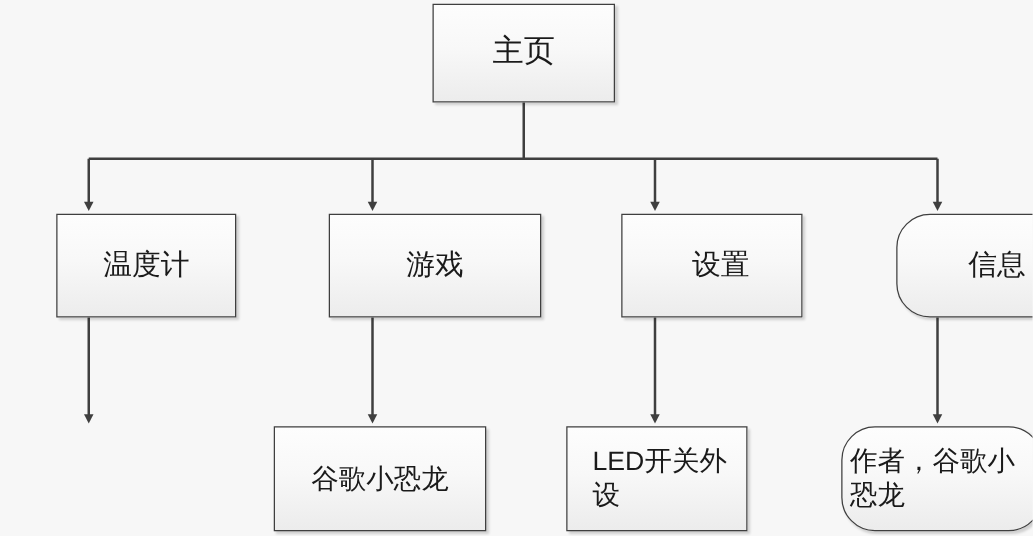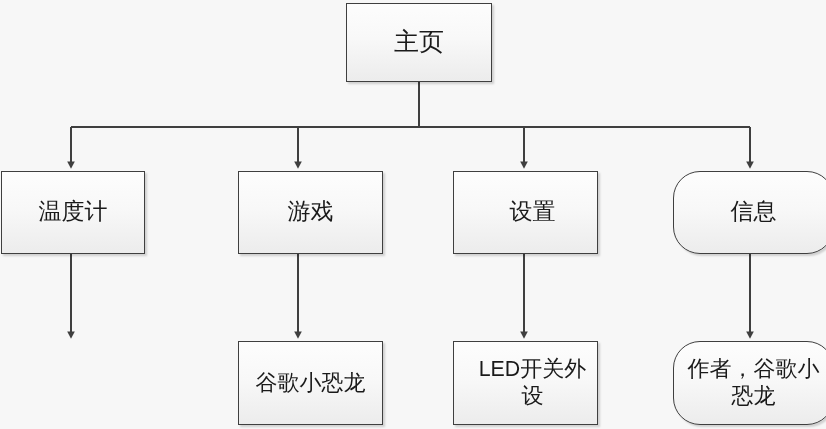--- a/index.html
+++ b/index.html
@@ -29,21 +29,20 @@
   }
   .node {
     position: absolute;
     box-sizing: border-box;
     border: 1px solid #3f3f3f;
     background: linear-gradient(to bottom, #fdfdfd 0%, #f8f8f8 45%, #ececec 100%);
     box-shadow: 2px 2px 2px rgba(0,0,0,0.16);
     display: flex;
     align-items: center;
     justify-content: center;
-    text-align: center;
     color: #1a1a1a;
     z-index: 2;
   }
   .node .label {
     display: block;
     line-height: 1.22;
     padding: 0 6px;
     white-space: pre-line;
   }
   
@@ -52,32 +51,33 @@
     top: 3px;
     width: 146px;
     height: 79px;
   }
   #node-home .label { font-size: 25px; }
 
   
   .row2 {
     top: 171px;
     height: 83px;
+    margin-left: 44px;
   }
   .row2 .label { font-size: 23px; }
 
   
   .row3 {
     top: 341px;
     height: 84px;
   }
   .row3 .label { font-size: 22px; }
 
   .col1 { left: 1px;   width: 144px; }
-  .col2 { left: 238px; width: 145px; font-family: Liberation Serif, serif; }
+  .col2 { left: 219px; width: 170px; font-family: Liberation Serif, serif; }
   .col3 { left: 453px; width: 145px; padding-left: 14px; }
   .col4 { left: 673px; width: 161px; border-radius: 27px; }
 
   
   .lat {
     font-family: "Liberation Sans", "DejaVu Sans", sans-serif;
     font-size: 0.97em;
   }
 </style>
 </head>

